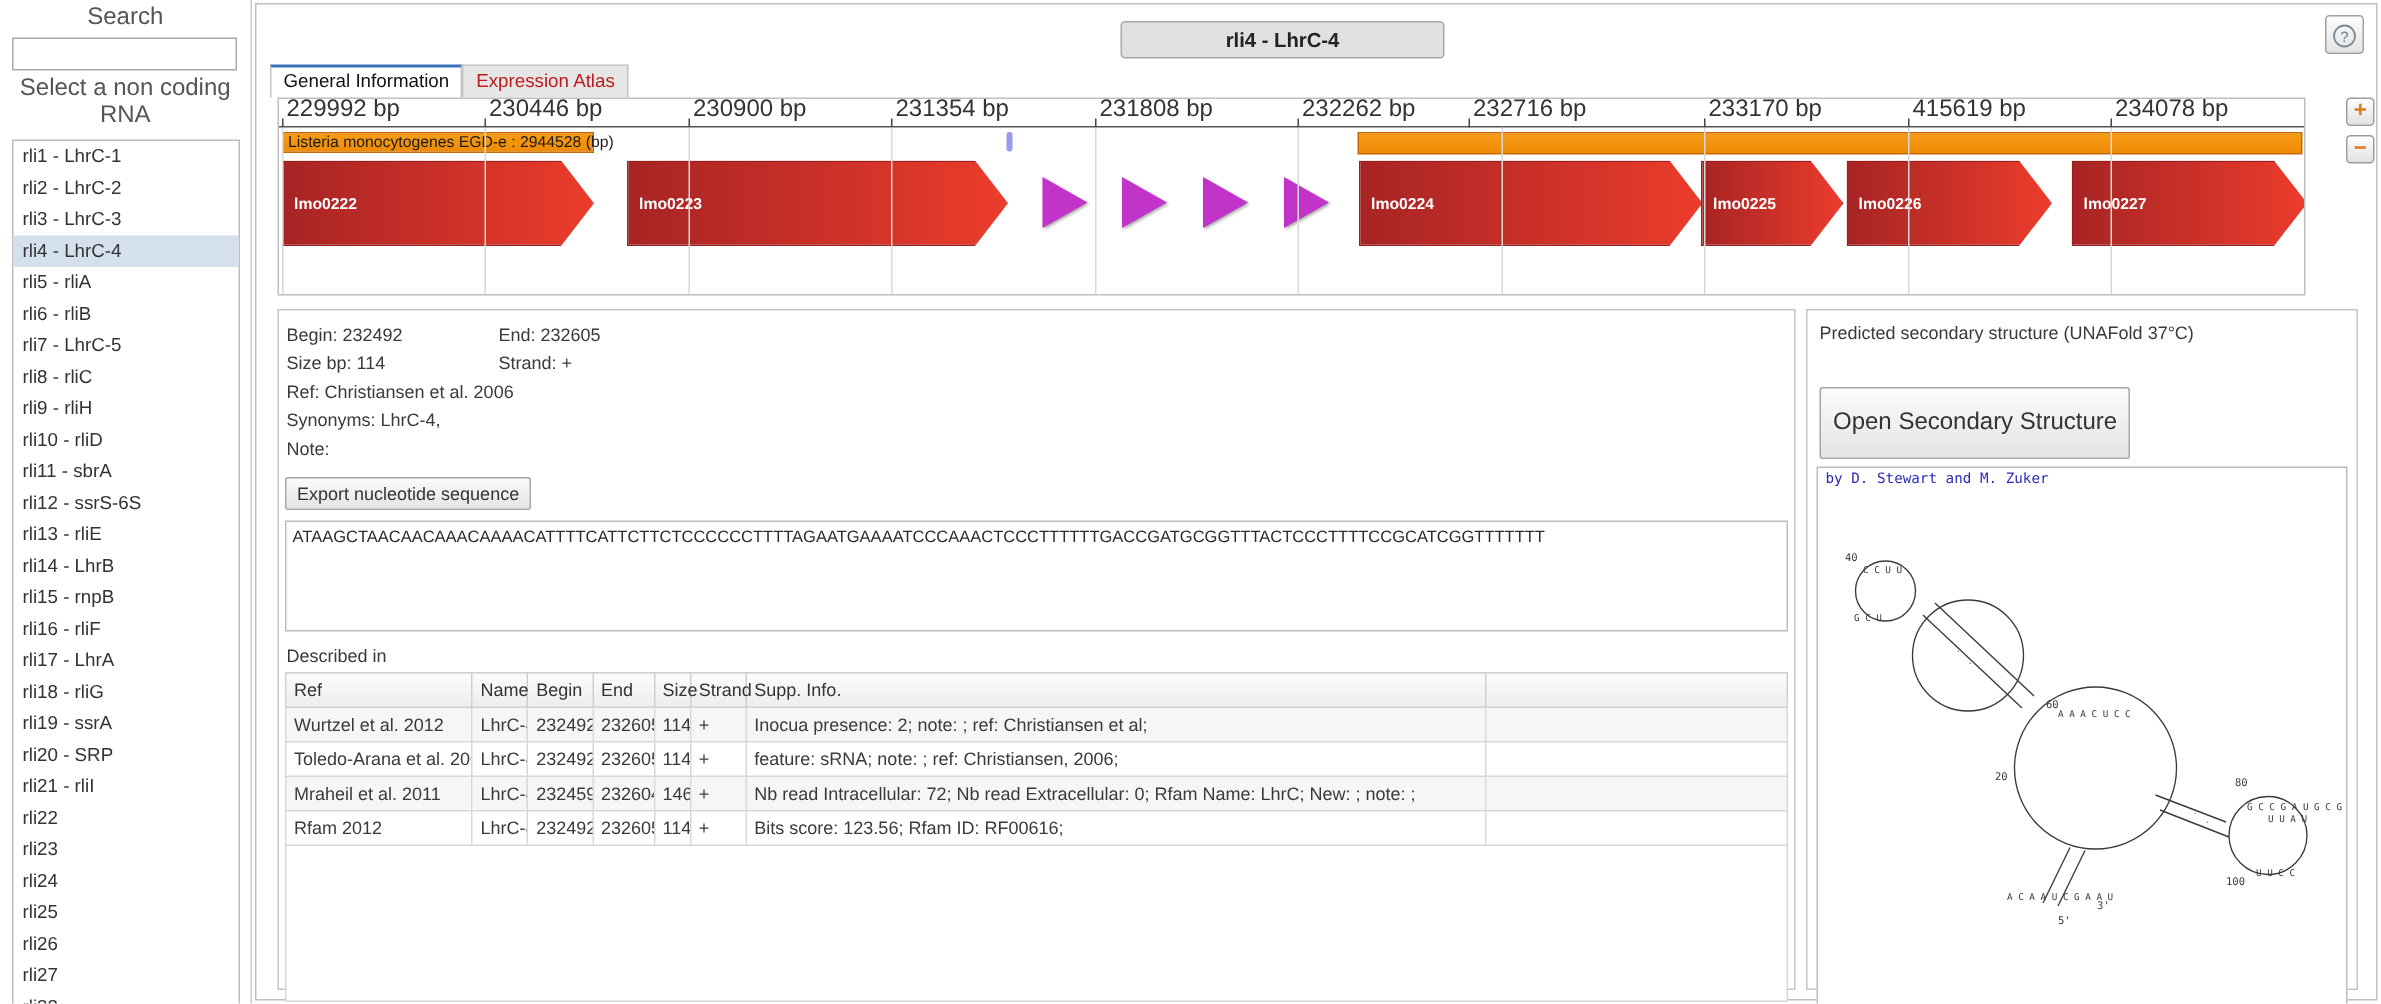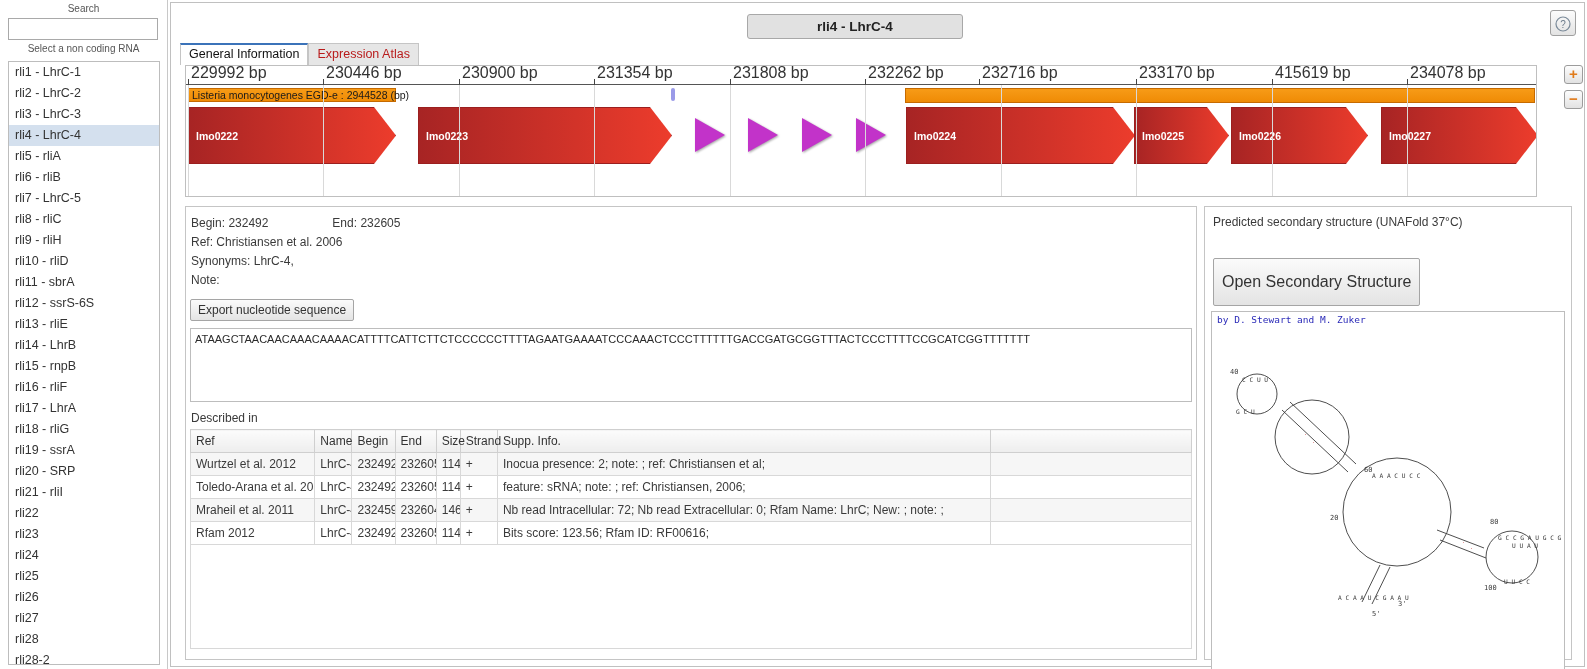--- a/index.html
+++ b/index.html
@@ -16,21 +16,21 @@
 
   
   #sidebar {
     position: absolute; left: 0; top: 0;
     width: 168px; height: 669px;
     background: #fff;
     border-right: 1px solid #c8c8c8;
   }
   .side-label {
     text-align: center;
-    font-size: 10px;
+    font-size: 16px;
     color: #555;
     padding: 3px 0 4px;
   }
   .search-box {
     margin: 0 8px;
     height: 22px;
     border: 1px solid #a9a9a9;
     background: #fff;
     padding: 2px 4px;
     font-size: 12px;
@@ -444,20 +444,26 @@
       <div class="zbtn">+</div>
       <div class="zbtn">−</div>
     </div>
 
     <div id="info-panel">
       <div class="info-line">
         <span class="lbl-1"><span>Begin:</span>
         <span>232492</span></span>
         <span class="col2"><span>End:</span>
         <span>232605</span></span>
+      </div>
+      <div class="info-line">
+        <span class="lbl-1"><span>Size bp:</span>
+        <span>114</span></span>
+        <span class="col2"><span>Strand:</span>
+        <span>+</span></span>
       </div>
       <div class="info-line">
         <span>Ref:</span>
         <span>Christiansen et al. 2006</span>
       </div>
       <div class="info-line">
         <span>Synonyms:</span>
         <span>LhrC-4,</span>
       </div>
       <div class="info-line">

